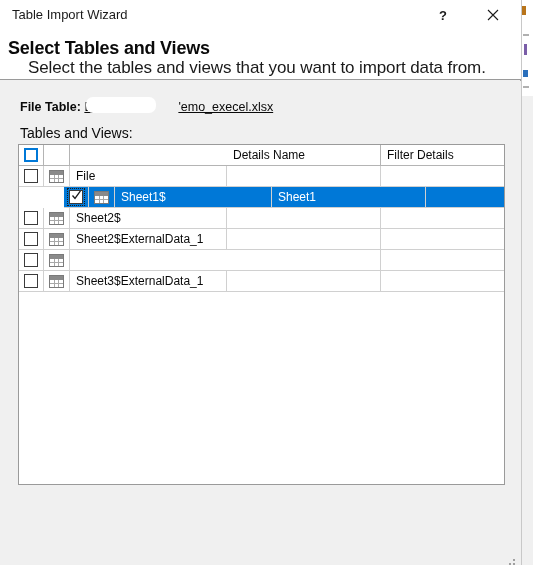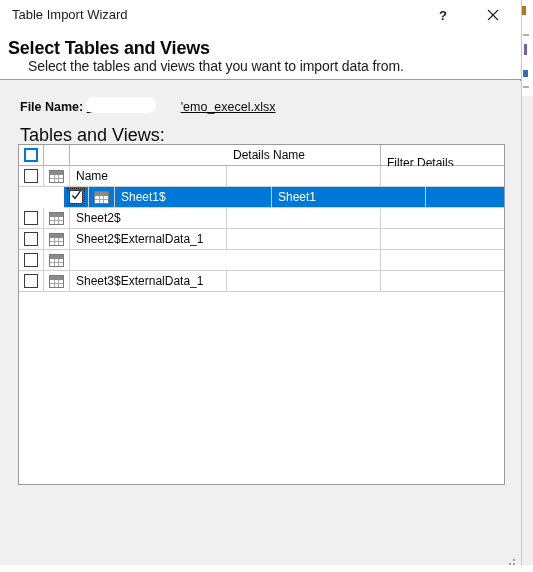--- a/index.html
+++ b/index.html
@@ -127,21 +127,21 @@
     top: 8px;
     font-size: 18px;
     font-weight: bold;
     color: #0a0a0a;
     letter-spacing: -0.2px;
   }
   .header-sub {
     position: absolute;
     left: 28px;
     top: 28px;
-    font-size: 14px;
+    font-size: 17px;
     color: #1a1a1a;
     letter-spacing: -0.1px;
   }
 
   
   .body {
     position: absolute;
     left: 0;
     top: 81px;
     width: 521px;
@@ -167,21 +167,21 @@
     width: 70px;
     height: 16px;
     background: #ffffff;
     border-radius: 7px;
   }
 
   .tables-label {
     position: absolute;
     left: 20px;
     top: 44px;
-    font-size: 18px;
+    font-size: 14px;
     color: #0a0a0a;
   }
 
   
   .grid {
     position: absolute;
     left: 18px;
     top: 63px;
     width: 487px;
     height: 341px;
@@ -195,21 +195,21 @@
     height: 21px;
     width: 100%;
     background: #ffffff;
     border-bottom: 1px solid #b4b4b4;
   }
 
   .cell-check  { position: absolute; left: 0;     top: 0; width: 25px;  height: 100%; border-right: 1px solid #d0d0d0; }
   .cell-icon   { position: absolute; left: 25px;  top: 0; width: 26px;  height: 100%; border-right: 1px solid #d0d0d0; }
   .cell-source { position: absolute; left: 51px;  top: 0; width: 157px; height: 100%; border-right: 1px solid #d0d0d0; }
   .cell-friend { position: absolute; left: 208px; top: 0; width: 154px; height: 100%; border-right: 1px solid #d0d0d0; }
-  .cell-filter { position: absolute; left: 362px; top: 8px; right: 0;     height: 100%; }
+  .cell-filter { position: absolute; left: 362px; top: 0; right: 0;     height: 100%; }
 
   .grid-header .cell-check,
   .grid-header .cell-icon,
   .grid-header .cell-source,
   .grid-header .cell-friend { border-right: 1px solid #b4b4b4; }
 
   .col-label {
     position: absolute;
     left: 6px;
     top: 3px;
@@ -363,21 +363,21 @@
     </div>
 
     <div class="header-band">
       <div class="header-title">Select Tables and Views</div>
       <div class="header-sub">Select the tables and views that you want to import data from.</div>
     </div>
 
     <div class="body">
 
       <div class="filename-row">
-        <span class="filename-label">File Name:</span>
+        <span class="filename-label">File Table:</span>
         <span class="filename-value">D</span>
         <span style="display:inline-block; width:78px;"></span>
         <span class="filename-value">'emo_execel.xlsx</span>
       </div>
       <div class="redaction"></div>
 
       <div class="tables-label">Tables and Views:</div>
 
       <div class="grid">
 
@@ -401,21 +401,21 @@
               </div>
               <div class="cell-icon">
                 <div class="tbl-icon">
                   <div class="cap"></div>
                   <div class="vline v1"></div>
                   <div class="vline v2"></div>
                   <div class="hline h1"></div>
                 </div>
               </div>
               <div class="cell-source">
-                <div class="row-text">Name</div>
+                <div class="row-text">File</div>
               </div>
               <div class="cell-friend">
                 <div class="row-text"></div>
               </div>
               <div class="cell-filter">
                 <div class="row-text"></div>
               </div>
             </div>
             <div class="grid-row selected">
               <div class="cell-check">

